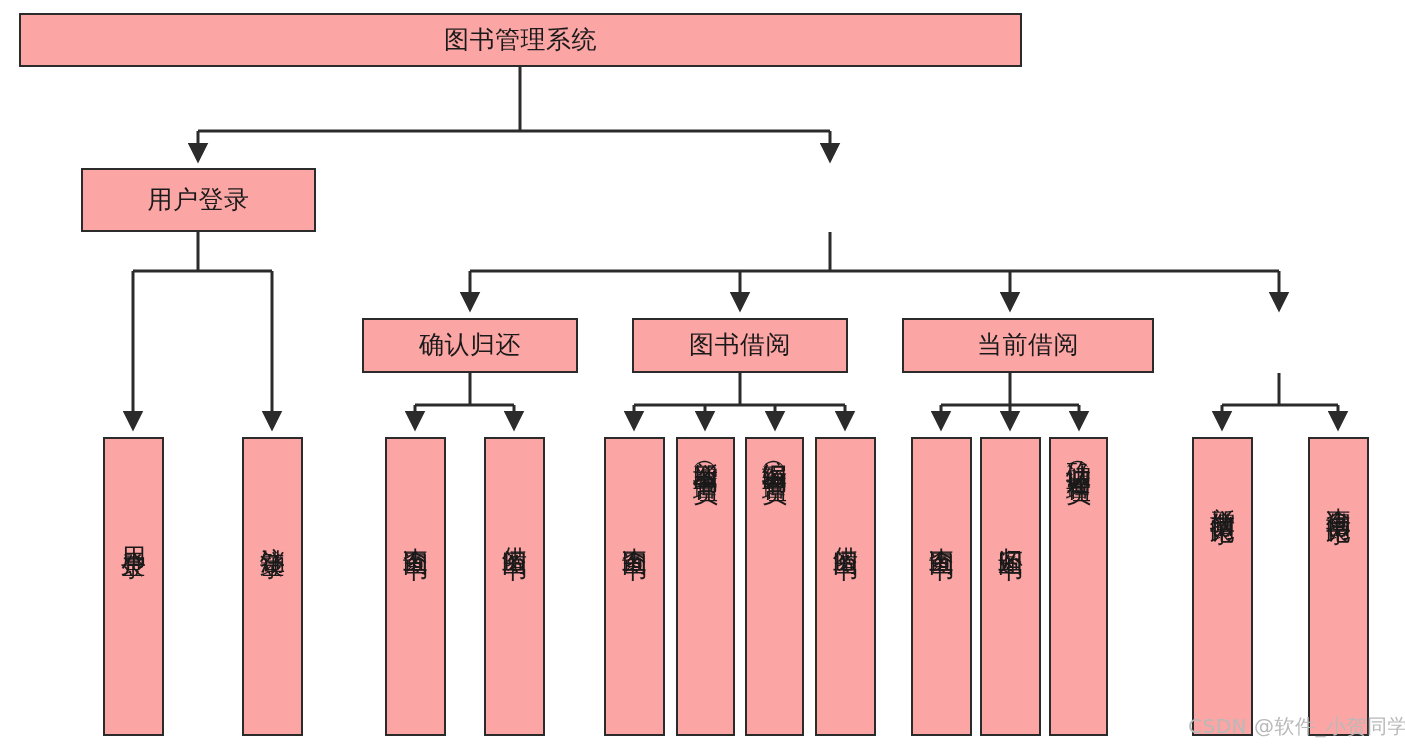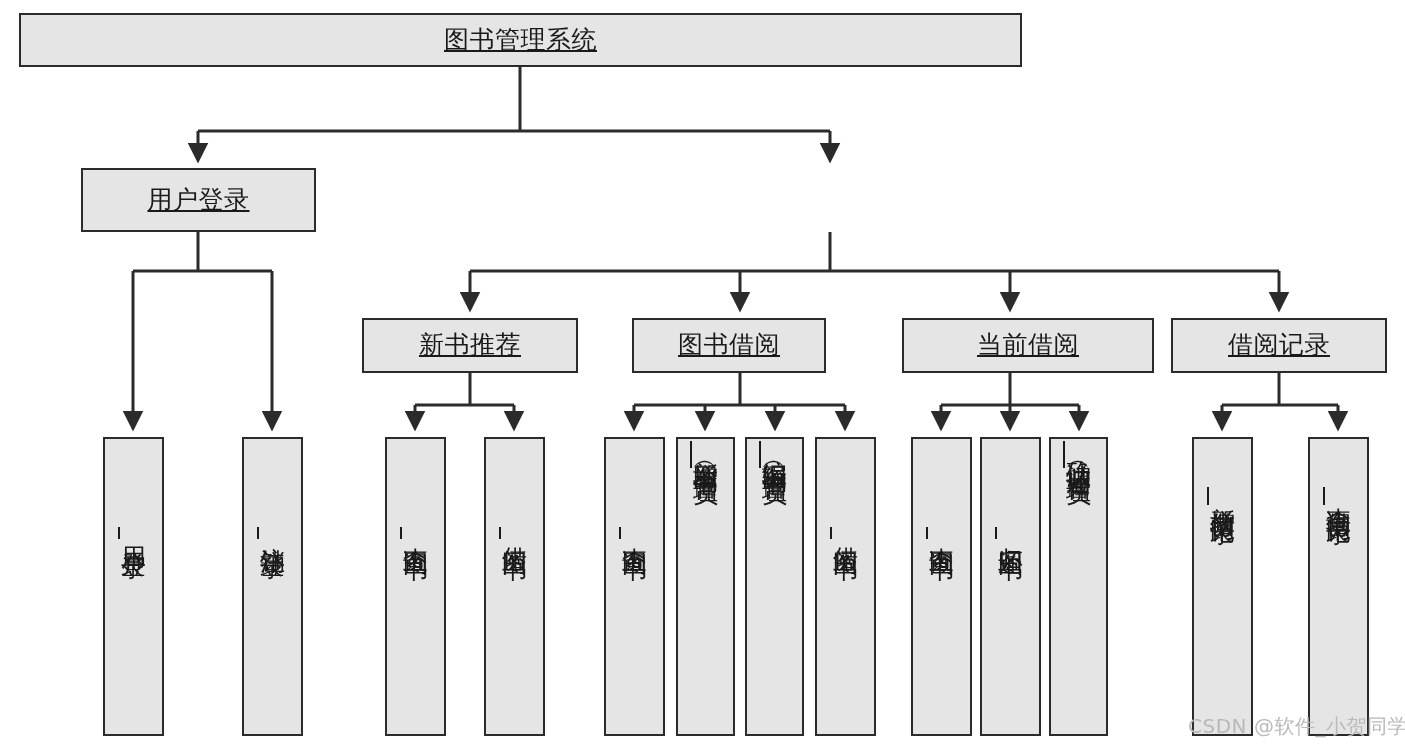--- a/index.html
+++ b/index.html
@@ -20,27 +20,26 @@
   svg.layer {
     position: absolute;
     left: 0;
     top: 0;
     width: 1405px;
     height: 747px;
   }
   .node {
     position: absolute;
     box-sizing: border-box;
-    background: #e5e5e5;
+    background: #fca5a5;
     border: 2px solid #2b2b2b;
     display: flex;
     align-items: center;
     justify-content: center;
     color: #1a1a1a;
-    text-decoration: underline;
   }
   .node-label {
     display: block;
     text-align: center;
     line-height: 1.22;
     white-space: nowrap;
   }
   .horiz .node-label {
     font-size: 25px;
     letter-spacing: 0.5px;
@@ -128,30 +127,27 @@
 
   <div class="node horiz" style="left:19px; top:13px; width:1003px; height:54px;">
     <span class="node-label">图书管理系统</span>
   </div>
 
   <div class="node horiz" style="left:81px; top:168px; width:235px; height:64px;">
     <span class="node-label">用户登录</span>
   </div>
 
   <div class="node horiz" style="left:362px; top:318px; width:216px; height:55px;">
-    <span class="node-label">新书推荐</span>
+    <span class="node-label">确认归还</span>
   </div>
-  <div class="node horiz" style="left:632px; top:318px; width:194px; height:55px;">
+  <div class="node horiz" style="left:632px; top:318px; width:216px; height:55px;">
     <span class="node-label">图书借阅</span>
   </div>
   <div class="node horiz" style="left:902px; top:318px; width:252px; height:55px;">
     <span class="node-label">当前借阅</span>
-  </div>
-  <div class="node horiz" style="left:1171px; top:318px; width:216px; height:55px;">
-    <span class="node-label">借阅记录</span>
   </div>
 
   <div class="node vert mid2" style="left:103px; top:437px; width:61px; height:299px;">
     <span class="node-label">用户登录</span>
   </div>
   <div class="node vert mid2" style="left:242px; top:437px; width:61px; height:299px;">
     <span class="node-label">注销登录</span>
   </div>
 
   <div class="node vert mid2" style="left:385px; top:437px; width:61px; height:299px;">

